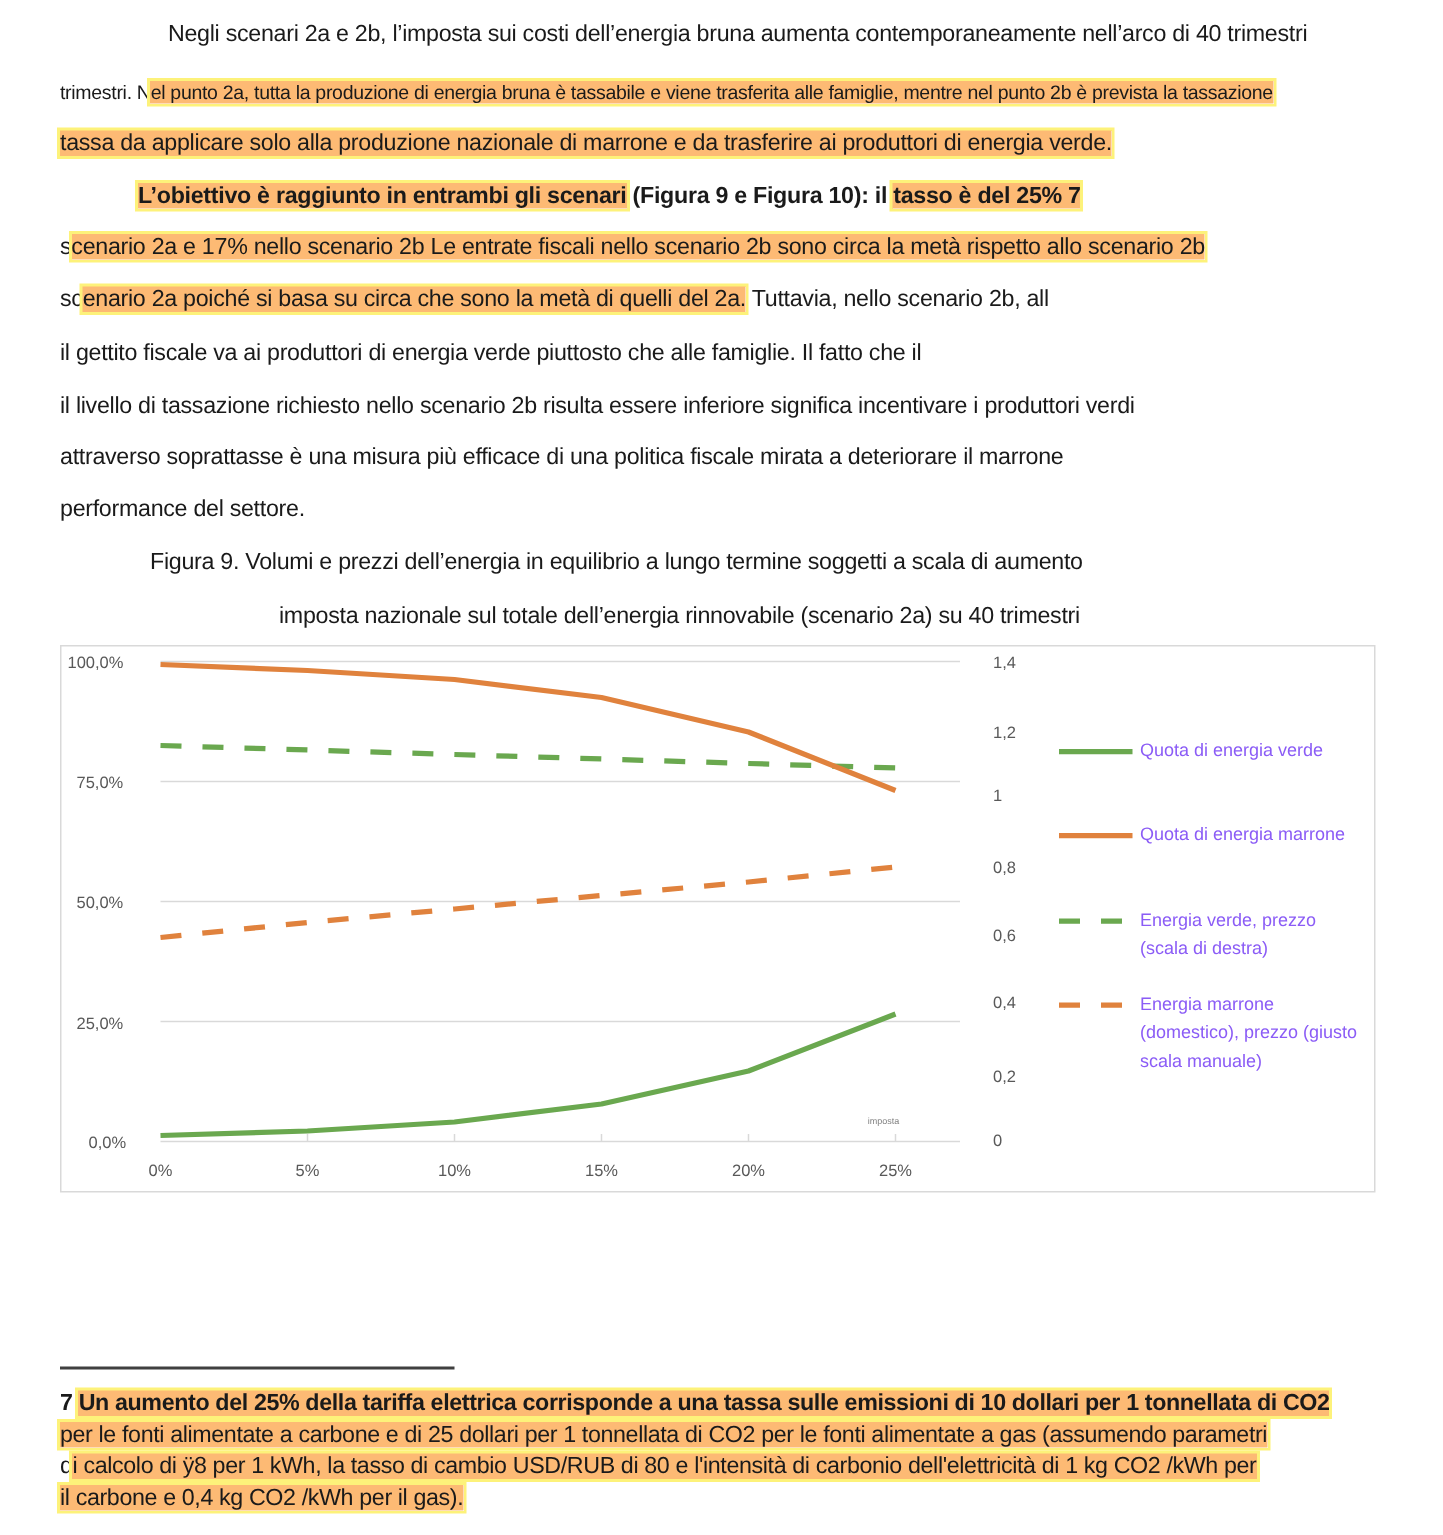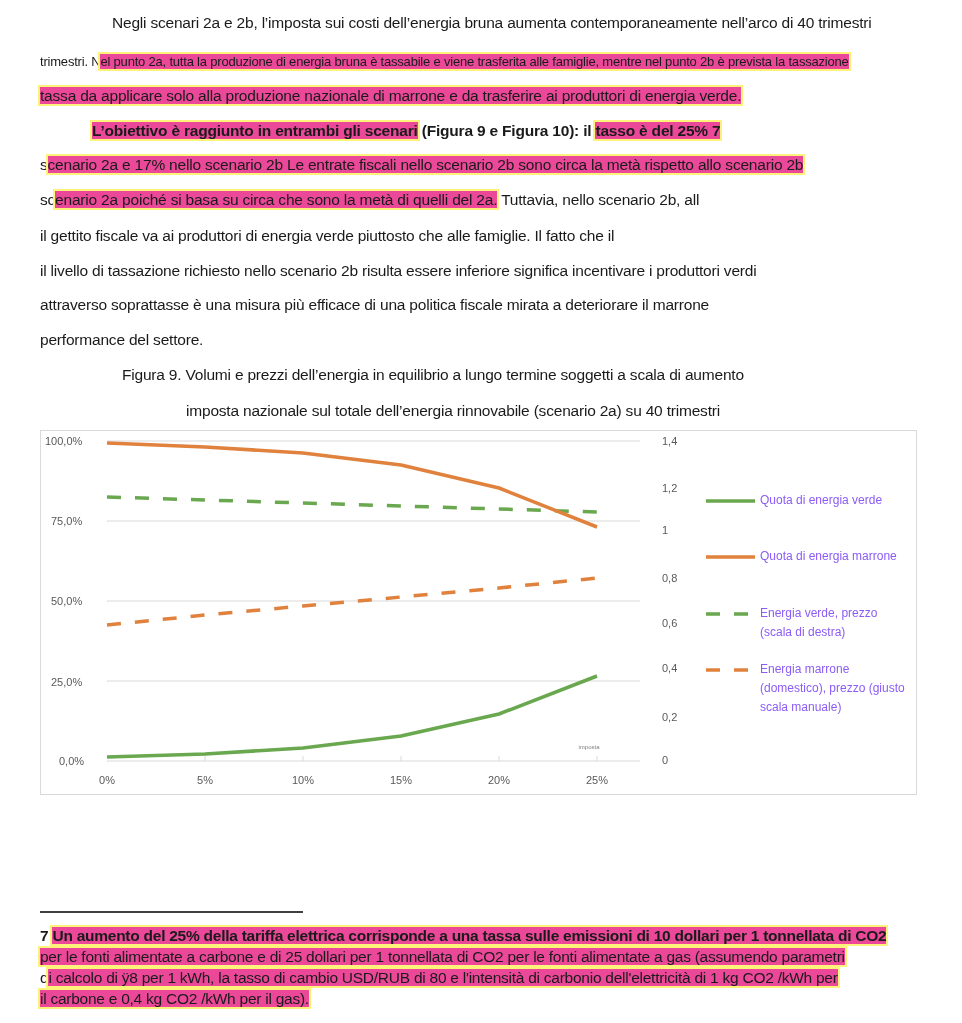--- a/index.html
+++ b/index.html
@@ -1,20 +1,20 @@
 <!DOCTYPE html>
 <html><head>
 <meta charset="utf-8">
 <style>
   html, body { margin:0; padding:0; background:#ffffff; }
   body { width:962px; height:1023px; position:relative; overflow:hidden;
          font-family:"Liberation Sans", sans-serif; color:#1a1a1a; }
   .line { position:absolute; white-space:nowrap; font-size:15.5px; line-height:22px; letter-spacing:-0.2px; }
   .small { font-size:13px; }
-  .hl { background:#ec4899; box-shadow: 0 0 0 2px #fdf27a; }
+  .hl { background:#fdba74; box-shadow: 0 0 0 2px #fdf27a; }
   .chart-frame { position:absolute; left:40px; top:430px; width:877px; height:365px;
                  border:1px solid #d9d9d9; background:#fff; box-sizing:border-box; }
   svg text { font-family:"Liberation Sans", sans-serif; }
   .legend-item { position:absolute; font-size:12px; color:#8b5cf6; line-height:19px; white-space:normal; }
   .footnote-rule { position:absolute; left:40px; top:911px; width:263px; height:2px; background:#404040; }
   .fn { position:absolute; white-space:nowrap; font-size:15.5px; line-height:22px; letter-spacing:-0.25px; }
 </style>
 </head>
 <body>
 
@@ -33,21 +33,21 @@
   <span>s</span><span class="hl">cenario 2a e 17% nello scenario 2b Le entrate fiscali nello scenario 2b sono circa la metà rispetto allo scenario 2b</span>
 </div>
 <div class="line" style="left:40px; top:189px;">
   <span>sc</span><span class="hl">enario 2a poiché si basa su circa che sono la metà di quelli del 2a.</span><span> Tuttavia, nello scenario 2b, all</span>
 </div>
 <div class="line" style="left:40px; top:225px;">il gettito fiscale va ai produttori di energia verde piuttosto che alle famiglie. Il fatto che il</div>
 <div class="line" style="left:40px; top:260px;">il livello di tassazione richiesto nello scenario 2b risulta essere inferiore significa incentivare i produttori verdi</div>
 <div class="line" style="left:40px; top:294px;">attraverso soprattasse è una misura più efficace di una politica fiscale mirata a deteriorare il marrone</div>
 <div class="line" style="left:40px; top:329px;">performance del settore.</div>
 
-<div class="line" style="left:100px; top:364px;margin-left:22px;">Figura 9. Volumi e prezzi dell’energia in equilibrio a lungo termine soggetti a scala di aumento</div>
+<div class="line" style="left:100px; top:364px;">Figura 9. Volumi e prezzi dell’energia in equilibrio a lungo termine soggetti a scala di aumento</div>
 <div class="line" style="left:186px; top:400px;text-align:right;">imposta nazionale sul totale dell’energia rinnovabile (scenario 2a) su 40 trimestri</div>
 
 <div class="chart-frame"></div>
 <svg style="position:absolute; left:0; top:0;" width="962" height="1023">
 
   <g stroke="#d9d9d9" stroke-width="1">
     <line x1="107" y1="441" x2="640" y2="441"></line>
     <line x1="107" y1="521" x2="640" y2="521"></line>
     <line x1="107" y1="601" x2="640" y2="601"></line>
     <line x1="107" y1="681" x2="640" y2="681"></line>

